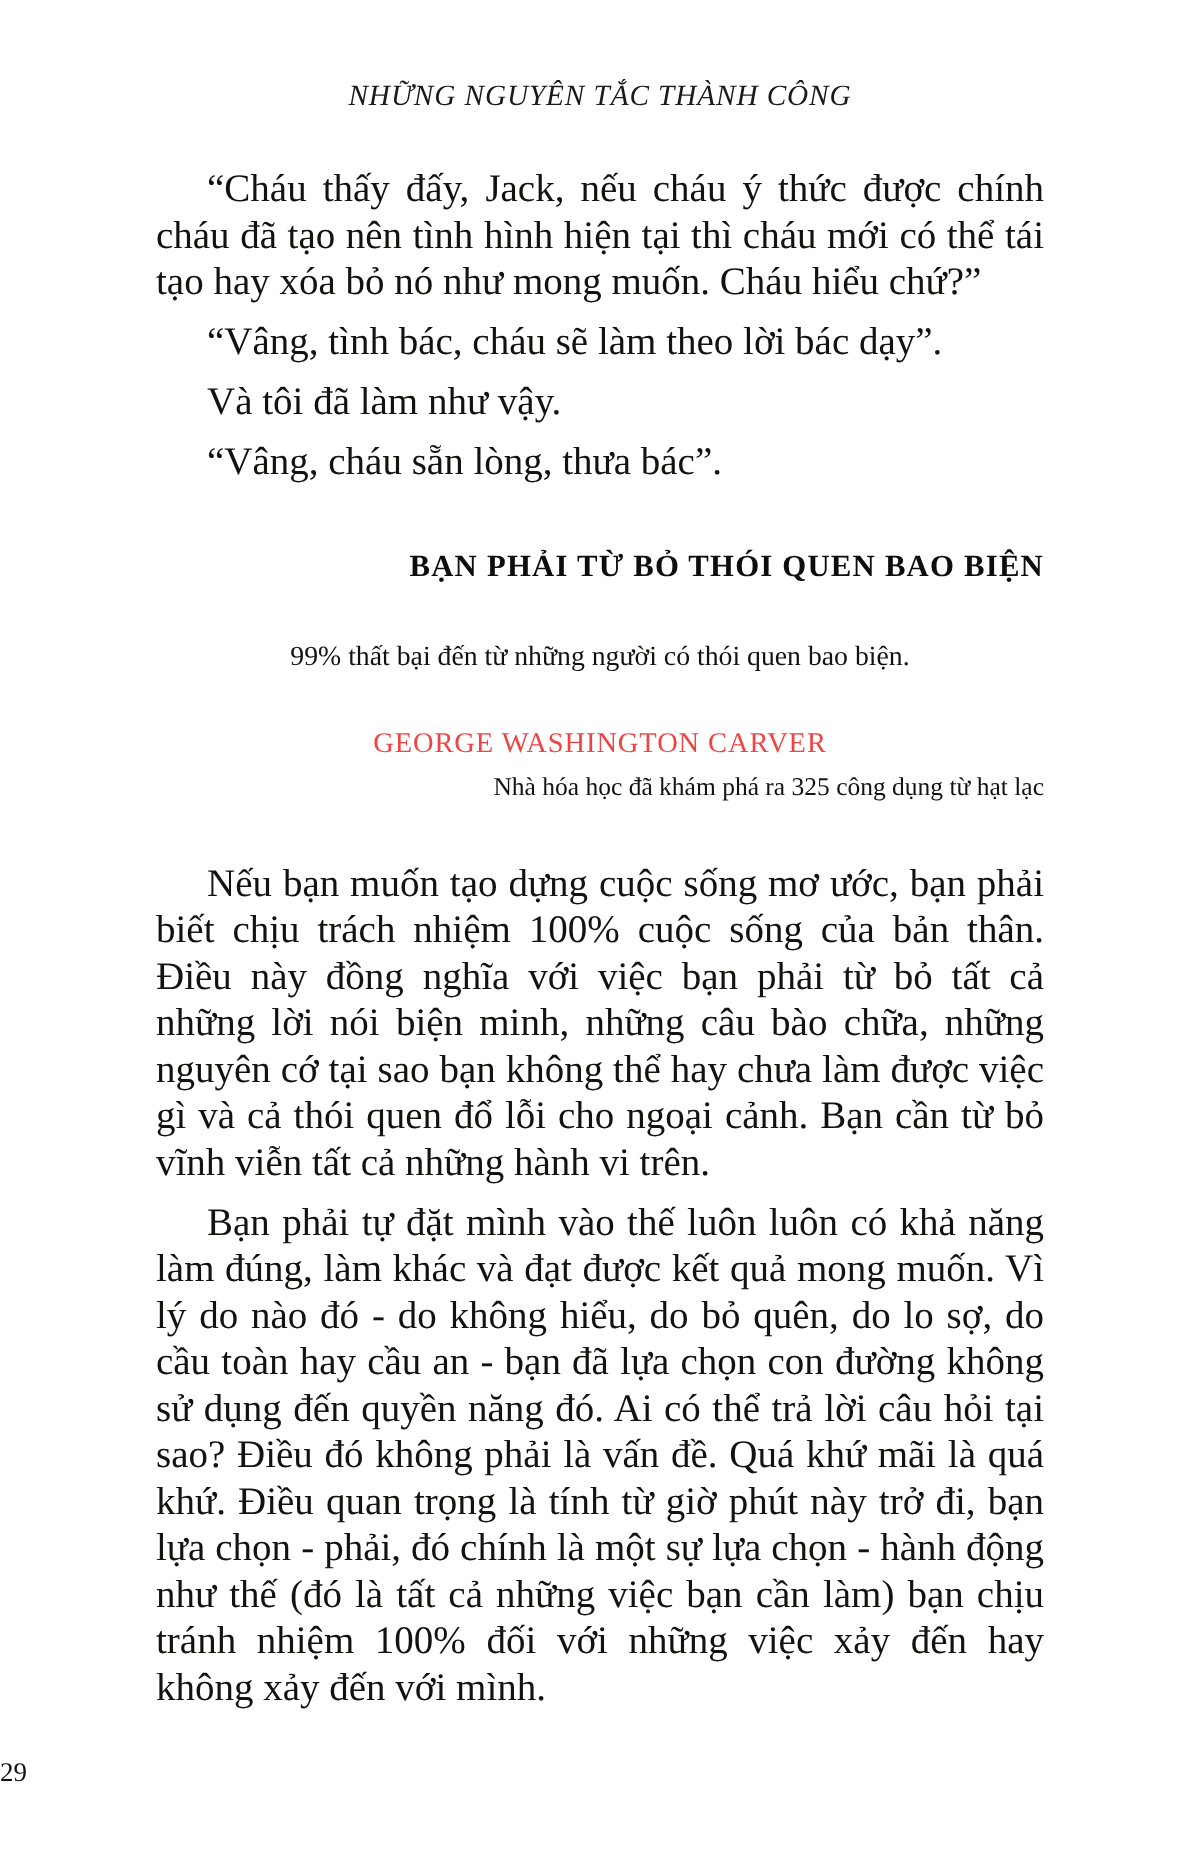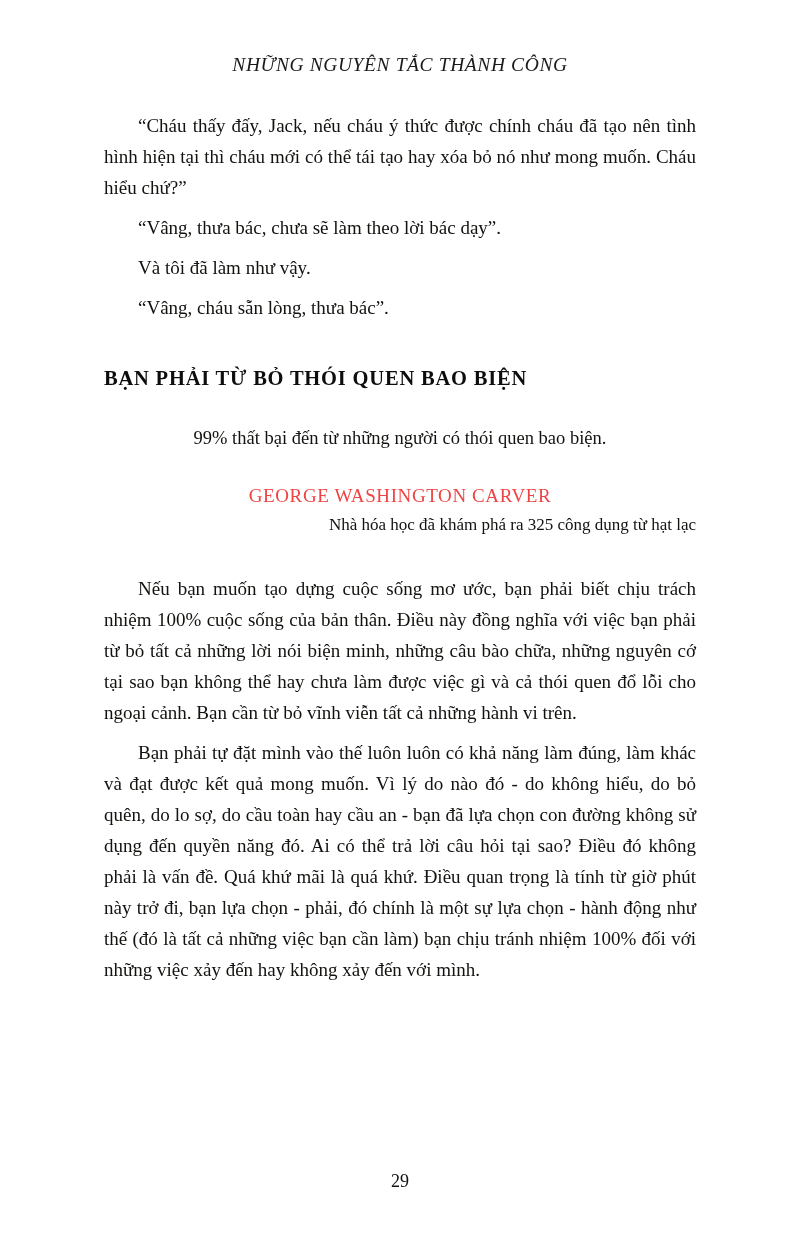--- a/index.html
+++ b/index.html
@@ -30,34 +30,34 @@
     font-size: 19.5px;
     letter-spacing: 0.6px;
     color: #1a1a1a;
     margin: 6px 0 0 0;
     font-family: "Liberation Serif", serif;
   }
   .body-block {
     margin-top: 34px;
   }
   p.para {
-    font-size: 19px;
+    font-size: 26px;
     line-height: 31px;
     text-align: justify;
     text-justify: inter-word;
     margin: 0 0 9px 0;
     text-indent: 34px;
     color: #14120f;
     hyphens: none;
   }
   p.para:last-child {
     margin-bottom: 0;
   }
   .section-title {
-    text-align: left;
+    text-align: right;
     font-weight: bold;
     font-size: 20.5px;
     letter-spacing: 0.8px;
     margin: 44px 0 0 0;
     color: #0d0d0d;
   }
   .epigraph {
     text-align: center;
     font-size: 18.5px;
     margin: 38px 0 0 0;
@@ -77,35 +77,35 @@
     color: #14120f;
   }
   .after-epigraph {
     margin-top: 38px;
   }
   .folio {
     position: absolute;
     left: 0;
     right: 0;
     bottom: 42px;
-    text-align: center;
+    text-align: left;
     font-size: 18px;
     color: #14120f;
   }
 </style>
 </head>
 <body>
 
 <div class="page">
 
   <div class="running-head">NHỮNG NGUYÊN TẮC THÀNH CÔNG</div>
 
   <div class="body-block">
     <p class="para">“Cháu thấy đấy, Jack, nếu cháu ý thức được chính cháu đã tạo nên tình hình hiện tại thì cháu mới có thể tái tạo hay xóa bỏ nó như mong muốn. Cháu hiểu chứ?”</p>
-    <p class="para">“Vâng, thưa bác, chưa sẽ làm theo lời bác dạy”.</p>
+    <p class="para">“Vâng, tình bác, cháu sẽ làm theo lời bác dạy”.</p>
     <p class="para">Và tôi đã làm như vậy.</p>
     <p class="para">“Vâng, cháu sẵn lòng, thưa bác”.</p>
   </div>
 
   <h2 class="section-title">BẠN PHẢI TỪ BỎ THÓI QUEN BAO BIỆN</h2>
 
   <p class="epigraph">99% thất bại đến từ những người có thói quen bao biện.</p>
 
   <p class="attribution">GEORGE WASHINGTON CARVER</p>
   <p class="attribution-sub">Nhà hóa học đã khám phá ra 325 công dụng từ hạt lạc</p>

